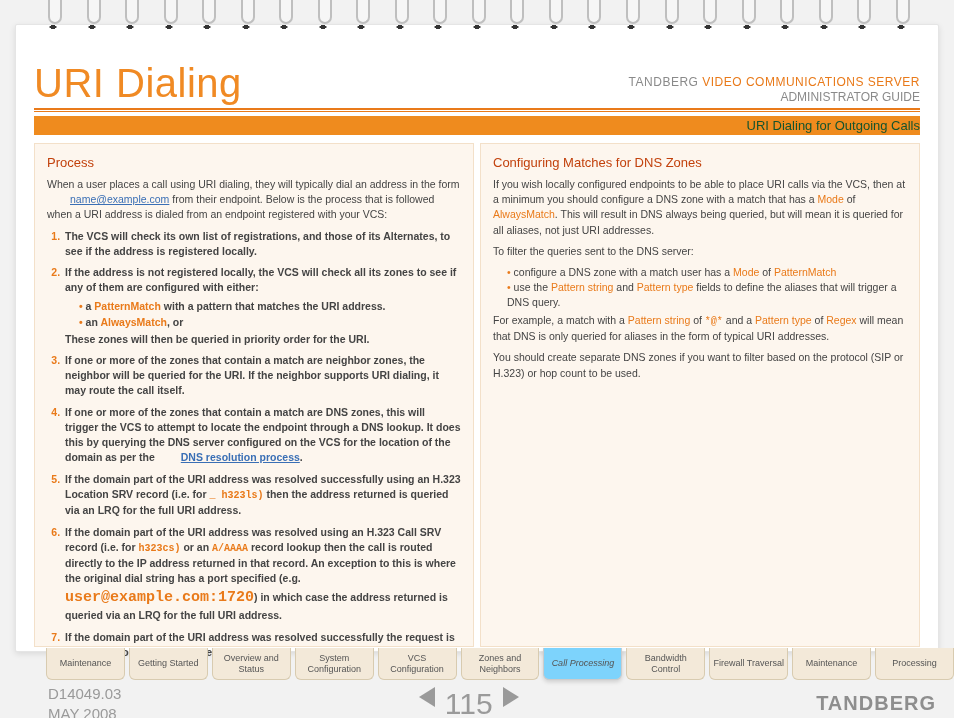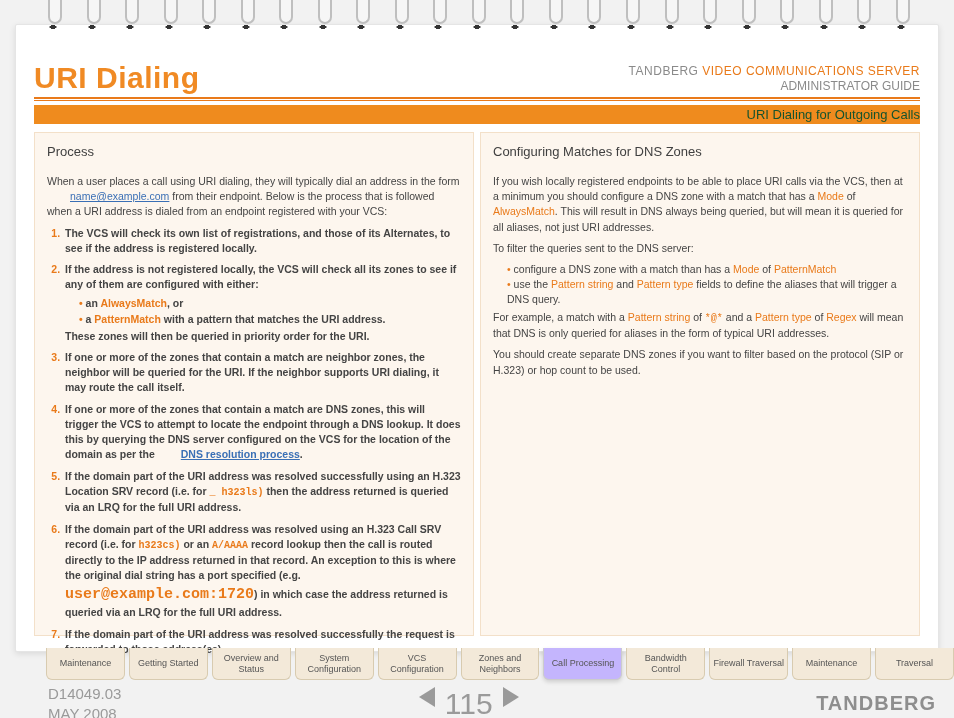--- a/index.html
+++ b/index.html
@@ -72,22 +72,22 @@
   }
 
   .header-row {
     display: flex;
     justify-content: space-between;
     align-items: flex-end;
     margin-bottom: 2px;
   }
   .title {
     color: #f08a24;
-    font-size: 30px;
-    font-weight: 700;
+    font-size: 40px;
+    font-weight: 400;
     letter-spacing: 0.5px;
   }
   .header-right {
     text-align: right;
     font-size: 12px;
     color: #8a8a8a;
     line-height: 1.3;
   }
   .header-right .brand { letter-spacing: 0.5px; }
   .header-right .orange { color: #e97a1a; }
@@ -114,24 +114,24 @@
     flex: 1;
     background: #fdf6ee;
     border: 1px solid #f3e0c9;
     padding: 10px 12px 12px 12px;
     font-size: 10.5px;
     line-height: 1.45;
     color: #444;
   }
   .col + .col { margin-left: 6px; }
   .col h3 {
-    color: #404040;
+    color: #c2410c;
     font-size: 13px;
     font-weight: 500;
-    margin: 0 0 12px 0;
+    margin: 0 0 4px 0;
   }
   .col p { margin: 0 0 6px 0; }
   .col ol { margin: 4px 0 0 0; padding-left: 16px; }
   .col ol > li { margin-bottom: 6px; padding-left: 2px; font-weight: bold; }
   .col ol > li::marker { color: #e97a1a; font-weight: bold; }
   .col ul { margin: 4px 0 2px 0; padding-left: 14px; list-style: none; }
   .col ul > li::before { content: "• "; color: #e97a1a; }
   .link { color: #3a6fb5; text-decoration: underline; cursor: pointer; padding-left: 23px; }
   .kw { color: #e97a1a; }
   .code { font-family: "Courier New", monospace; color: #e97a1a; font-size: 10px; }
@@ -158,23 +158,24 @@
     align-items: center;
     justify-content: center;
     text-align: center;
     font-size: 9px;
     color: #555;
     padding: 0 2px;
     cursor: pointer;
     line-height: 1.15;
   }
   .tab.active {
-    background: #c4b5fd;
+    background: #7dd3fc;
     border-color: #ccc;
     box-shadow: 0 2px 4px rgba(0,0,0,0.15);
+    font-style: italic;
   }
 
   
   .footer {
     position: absolute;
     left: 15px;
     top: 684px;
     width: 924px;
     display: flex;
     justify-content: space-between;
@@ -256,47 +257,47 @@
       <div class="col">
         <h3>Process</h3>
         <p>
           <span>When a user places a call using URI dialing, they will typically dial an address in the form </span><span class="link">name@example.com</span><span> from their endpoint.  Below is the process that is followed when a URI address is dialed from an endpoint registered with your VCS:</span>
         </p>
         <ol>
           <li>The VCS will check its own list of registrations, and those of its Alternates, to see if the address is registered locally.</li>
           <li>
             <span>If the address is not registered locally, the VCS will check all its zones to see if any of them are configured with either:</span>
             <ul>
+              <li><span>a </span><span class="kw">PatternMatch</span><span> with a pattern that matches the URI address.</span></li>
               <li><span>an </span><span class="kw">AlwaysMatch</span><span>, or</span></li>
-              <li><span>a </span><span class="kw">PatternMatch</span><span> with a pattern that matches the URI address.</span></li>
             </ul>
             <span>These zones will then be queried in priority order for the URI.</span>
           </li>
           <li>If one or more of the zones that contain a match are neighbor zones, the neighbor will be queried for the URI.  If the neighbor supports URI dialing, it may route the call itself.</li>
           <li>
             <span>If one or more of the zones that contain a match are DNS zones, this will trigger the VCS to attempt to locate the endpoint through a DNS lookup.  It does this by querying the DNS server configured on the VCS for the location of the domain as per the </span><span class="link">DNS resolution process</span><span>.</span>
           </li>
           <li>
             <span>If the domain part of the URI address was resolved successfully using an H.323 Location SRV record (i.e. for </span><span class="code">_ h323ls)</span><span> then the address returned is queried via an LRQ for the full URI address.</span>
           </li>
           <li>
             <span>If the domain part of the URI address was resolved using an H.323 Call SRV record (i.e. for </span><span class="code">h323cs)</span><span> or an </span><span class="code">A/AAAA</span><span> record lookup then the call is routed directly to the IP address returned in that record.  An exception to this is where the original dial string has a port specified (e.g. </span><span class="code2">user@example.com:1720</span><span>) in which case the address returned is queried via an LRQ for the full URI address.</span>
           </li>
           <li>If the domain part of the URI address was resolved successfully the request is forwarded to those address(es).</li>
         </ol>
       </div>
 
       <div class="col">
         <h3>Configuring Matches for DNS Zones</h3>
         <p>
-          <span>If you wish locally registered endpoints to be able to place URI calls via the VCS, then at a minimum you should configure a DNS zone with a match that has a </span><span class="kw">Mode</span><span> of </span><span class="kw">AlwaysMatch</span><span>.  This will result in DNS always being queried, but will mean it is queried for all aliases, not just URI addresses.</span>
+          <span>If you wish locally configured endpoints to be able to place URI calls via the VCS, then at a minimum you should configure a DNS zone with a match that has a </span><span class="kw">Mode</span><span> of </span><span class="kw">AlwaysMatch</span><span>.  This will result in DNS always being queried, but will mean it is queried for all aliases, not just URI addresses.</span>
         </p>
         <p>To filter the queries sent to the DNS server:</p>
         <ul>
-          <li><span>configure a DNS zone with a match than has a </span><span class="kw">Mode</span><span> of </span><span class="kw">PatternMatch</span></li>
+          <li><span>configure a DNS zone with a match user has a </span><span class="kw">Mode</span><span> of </span><span class="kw">PatternMatch</span></li>
           <li><span>use the </span><span class="kw">Pattern string</span><span> and </span><span class="kw">Pattern type</span><span> fields to define the aliases that will trigger a DNS query.</span></li>
         </ul>
         <p>
           <span>For example, a match with a </span><span class="kw">Pattern string</span><span> of </span><span class="code">*@*</span><span> and a </span><span class="kw">Pattern type</span><span> of </span><span class="kw">Regex</span><span> will mean that DNS is only queried for aliases in the form of typical URI addresses.</span>
         </p>
         <p>You should create separate DNS zones if you want to filter based on the protocol (SIP or H.323) or hop count to be used.</p>
       </div>
     </div>
   </div>
 
@@ -304,21 +305,21 @@
       <div class="tab">Maintenance</div>
       <div class="tab">Getting Started</div>
       <div class="tab">Overview and Status</div>
       <div class="tab">System Configuration</div>
       <div class="tab">VCS Configuration</div>
       <div class="tab">Zones and Neighbors</div>
       <div class="tab active">Call Processing</div>
       <div class="tab">Bandwidth Control</div>
       <div class="tab">Firewall Traversal</div>
       <div class="tab">Maintenance</div>
-      <div class="tab">Traversal</div>
+      <div class="tab">Processing</div>
     </div>
 
   <div class="footer">
     <div class="docid">
       <div>D14049.03</div>
       <div>MAY 2008</div>
     </div>
     <div class="pager">
       <div class="arrow left"></div>
       <span>115</span>

